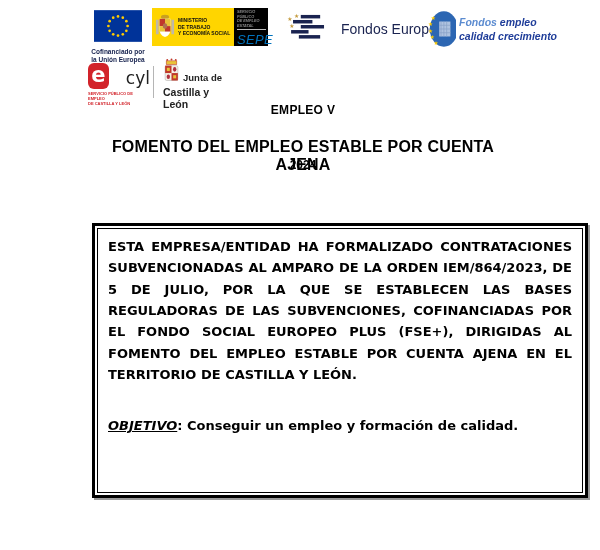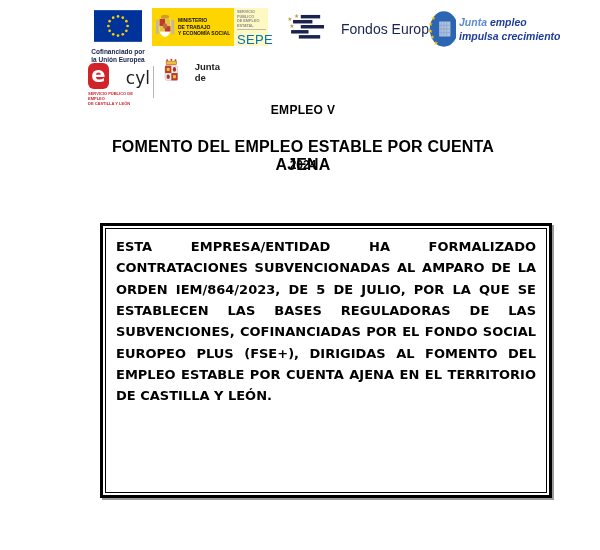--- a/index.html
+++ b/index.html
@@ -14,21 +14,21 @@
         font-family:"Liberation Sans",sans-serif;color:var(--text_black);}
 
   
   .eu-logo{position:absolute;left:87px;top:10px;width:62px;text-align:center;}
   .eu-caption{margin-top:2px;font-size:6.5px;font-weight:bold;line-height:1.25;color:#14204d;}
 
   .ministry{position:absolute;left:152px;top:8px;height:38px;display:flex;}
   .ministry-yellow{width:82px;height:38px;background:var(--ministry_yellow);
       display:flex;align-items:center;padding:2px 3px;}
   .ministry-text{font-size:5px;font-weight:bold;line-height:1.3;color:#111;margin-left:3px;}
-  .sepe-block{width:34px;height:38px;background:#fef9c3;padding:2px 2px 0 3px;}
+  .sepe-block{width:34px;height:38px;background:#000000;padding:2px 2px 0 3px;font-style:italic;}
   .sepe-small{font-size:3.8px;color:#8a8a8a;line-height:1.2;font-weight:bold;
       border-bottom:0.5px solid #bbb;padding-bottom:1px;}
   .sepe-word{font-size:13px;color:var(--sepe_blue);letter-spacing:0.3px;margin-top:2px;
       font-family:"Liberation Sans",sans-serif;}
 
   .fondos{position:absolute;left:287px;top:13px;display:flex;align-items:center;}
   .fondos-label{margin-left:9px;font-size:14px;color:var(--fondos_navy);font-weight:500;}
 
   .europa{position:absolute;left:428px;top:10px;display:flex;align-items:center;}
   .europa-text{margin-left:3px;font-style:italic;font-size:10.5px;line-height:1.35;white-space:nowrap;}
@@ -42,32 +42,32 @@
   .ecyl-e{width:26px;height:26px;background:var(--ecyl_red);border-radius:6px;color:#fff;
       font-weight:bold;font-size:21px;line-height:24px;text-align:center;
       font-family:"DejaVu Sans",sans-serif;}
   .ecyl-cyl{font-size:17px;color:#222;margin-left:17px;line-height:1;padding-bottom:2px;
       font-family:"DejaVu Sans",sans-serif;}
   .ecyl-small{margin-top:2px;font-size:4px;line-height:1.25;color:var(--ecyl_red);font-weight:bold;}
 
   .row2-divider{position:absolute;left:153px;top:66px;width:1px;height:32px;background:#b5b5b5;}
 
   .junta{position:absolute;left:163px;top:58px;width:70px;}
-  .junta-top{display:flex;align-items:flex-end;gap:12px;}
+  .junta-top{display:flex;align-items:flex-end;}
   .junta-name1{font-size:9.5px;font-weight:bold;color:#222;margin-left:3px;padding-bottom:3px;}
   .junta-name2{font-size:10.5px;font-weight:bold;color:#222;margin-top:0px;}
 
   
   .headings{position:absolute;left:86px;top:0;width:434px;text-align:center;}
   .h-anexo{position:absolute;top:103px;width:100%;font-size:12px;font-weight:bold;letter-spacing:0.3px;}
   .h-main{position:absolute;top:138px;width:100%;font-size:16px;font-weight:bold;letter-spacing:0.2px;}
   .h-year{position:absolute;top:158px;width:100%;font-size:12px;font-weight:bold;}
 
   
-  .frame-outer{position:absolute;left:100px;top:223px;width:452px;height:275px;
+  .frame-outer{position:absolute;left:92px;top:223px;width:496px;height:275px;
       border:3px solid #000;box-shadow:2px 2px 0 #9a9a9a;background:#fff;}
   .frame-inner{position:absolute;left:2px;top:2px;right:2px;bottom:2px;
       border:1px solid #000;padding:7px 10px 8px 10px;}
   .box-paragraph{margin:0;font-family:"DejaVu Sans",sans-serif;font-weight:bold;
       font-size:13px;line-height:1.64;text-align:justify;color:#000;}
   .objective-line{margin:33px 0 0 0;font-family:"DejaVu Sans",sans-serif;font-weight:bold;
       font-size:13px;color:#000;}
   .objective-label{font-style:italic;text-decoration:underline;}
 </style>
 </head>
@@ -152,22 +152,22 @@
       <path d="M14 12 v16 M17 12 v16 M20 12 v16 M12 16 h12 M12 20 h12 M12 24 h12" stroke="#8AA3C8" stroke-width="0.8" fill="none"></path>
       <g fill="var(--star_yellow)" font-size="6" font-family="DejaVu Sans, sans-serif">
         <text x="3" y="10">★</text>
           <text x="0" y="17">★</text>
           <text x="0" y="24">★</text>
         <text x="2" y="31">★</text>
           <text x="6" y="37">★</text>
       </g>
     </svg>
     <div class="europa-text">
-      <div><span class="europa-l1a">Junta </span><span class="europa-l1b">empleo</span></div>
-      <div class="europa-l2">impulsa crecimiento</div>
+      <div><span class="europa-l1a">Fondos </span><span class="europa-l1b">empleo</span></div>
+      <div class="europa-l2">calidad crecimiento</div>
     </div>
   </div>
 
   <div class="ecyl">
     <div class="ecyl-top">
       <div class="ecyl-e">e</div>
       <div class="ecyl-cyl">cyl</div>
     </div>
     <div class="ecyl-small">
       <div>SERVICIO PÚBLICO DE EMPLEO</div>
@@ -187,27 +187,29 @@
         <rect x="2" y="7" width="12" height="14" rx="1.5" fill="#F5F0E6" stroke="#999" stroke-width="0.4"></rect>
         <rect x="2" y="7" width="6" height="7" fill="var(--junta_red)"></rect>
         <rect x="3.6" y="9" width="2.8" height="3" fill="#E8C33A"></rect>
         <ellipse cx="11" cy="10.5" rx="1.6" ry="2.2" fill="#B03040"></ellipse>
         <rect x="8" y="14" width="6" height="7" fill="var(--junta_red)"></rect>
         <rect x="9.6" y="16" width="2.8" height="3" fill="#E8C33A"></rect>
         <ellipse cx="5" cy="17.5" rx="1.6" ry="2.2" fill="#B03040"></ellipse>
       </svg>
       <div class="junta-name1">Junta de</div>
     </div>
+    <div class="junta-name2">Castilla y León</div>
   </div>
 
   <div class="headings">
     <div class="h-anexo">EMPLEO V</div>
     <div class="h-main">FOMENTO DEL EMPLEO ESTABLE POR CUENTA AJENA</div>
     <div class="h-year">2024</div>
   </div>
 
   <div class="frame-outer">
     <div class="frame-inner">
       <p class="box-paragraph">ESTA EMPRESA/ENTIDAD HA FORMALIZADO CONTRATACIONES SUBVENCIONADAS AL AMPARO DE LA ORDEN IEM/864/2023, DE 5 DE JULIO, POR LA QUE SE ESTABLECEN LAS BASES REGULADORAS DE LAS SUBVENCIONES, COFINANCIADAS POR EL FONDO SOCIAL EUROPEO PLUS (FSE+), DIRIGIDAS AL FOMENTO DEL EMPLEO ESTABLE POR CUENTA AJENA EN EL TERRITORIO DE CASTILLA Y LEÓN.</p>
+      <p class="objective-line"><span class="objective-label">OBJETIVO</span><span>: Conseguir un empleo y formación de calidad.</span></p>
     </div>
   </div>
 
 </div>
 
 </body></html>

